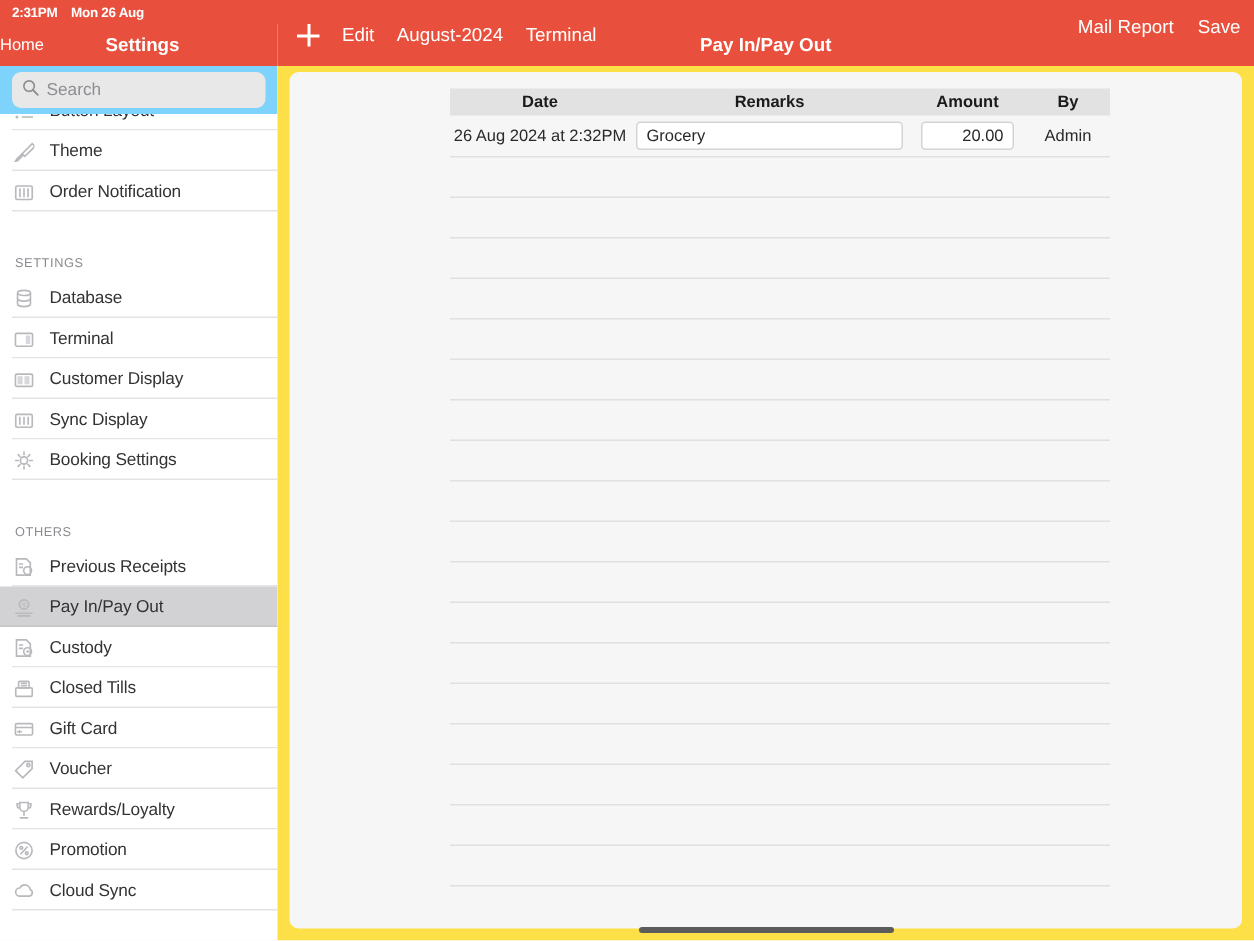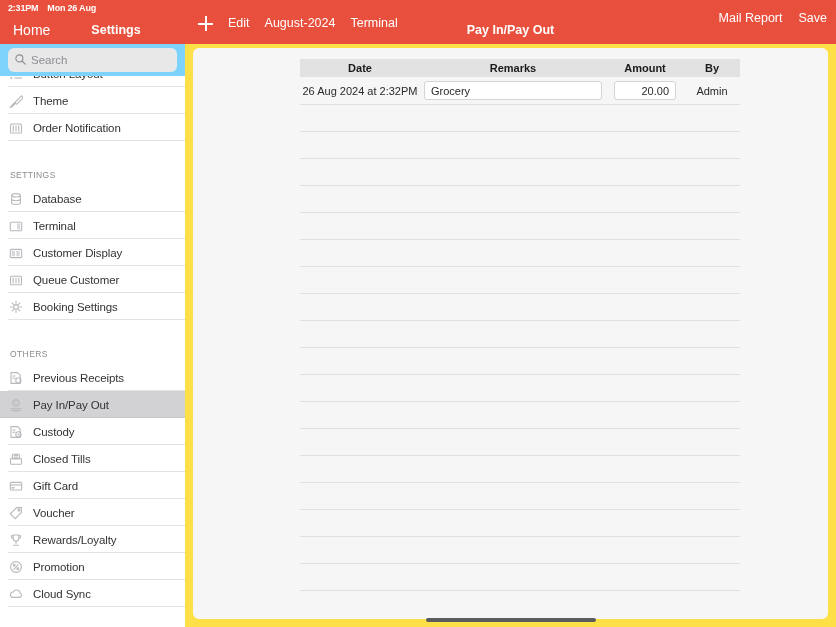--- a/index.html
+++ b/index.html
@@ -33,21 +33,21 @@
     width: 1.5px; height: 3px; background: #ffffff; border-radius: 0 1px 1px 0;
   }
   .batt i { position: absolute; left: 1px; top: 1px; bottom: 1px; right: 1px; background: #ffffff; border-radius: 1px; display: block; }
 
   
   .navleft {
     position: absolute; left: 0; top: 16px; width: 185px; height: 28px;
     background: #E8503D; color: #fff;
     display: flex; align-items: center;
   }
-  .navleft .home { font-size: 14px; margin-left: 13px; }
+  .navleft .home { font-size: 11px; }
   .navleft .title { font-size: 12.5px; font-weight: bold; margin-left: 41px; }
 
   .navright {
     position: absolute; left: 185px; top: 0; width: 651px; height: 44px;
     background: #E8503D; color: #fff;
   }
   .navright .row {
     position: absolute; left: 0; top: 16px; width: 651px; height: 28px;
     display: flex; align-items: flex-start;
   }
@@ -267,21 +267,21 @@
         </div>
         <div class="srow">
           <span class="sicon">
             <svg width="14" height="14" viewBox="0 0 14 14">
               <rect x="1.5" y="3.2" width="11" height="8.6" rx="1" stroke="#b9b9bd" stroke-width="1.1" fill="none"></rect>
               <line x1="4.2" y1="4.8" x2="4.2" y2="10.2" stroke="#b9b9bd" stroke-width="1.1" fill="none"></line>
               <line x1="7" y1="4.8" x2="7" y2="10.2" stroke="#b9b9bd" stroke-width="1.1" fill="none"></line>
               <line x1="9.8" y1="4.8" x2="9.8" y2="10.2" stroke="#b9b9bd" stroke-width="1.1" fill="none"></line>
             </svg>
           </span>
-          <span class="lbl">Queue Customer</span>
+          <span class="lbl">Sync Display</span>
         </div>
         <div class="srow">
           <span class="sicon">
             <svg width="14" height="14" viewBox="0 0 14 14">
               <circle cx="7" cy="7" r="2.4" stroke="#b9b9bd" stroke-width="1.1" fill="none"></circle>
               <path d="M7 1.4v1.8M7 10.8v1.8M1.4 7h1.8M10.8 7h1.8M3.1 3.1l1.3 1.3M9.6 9.6l1.3 1.3M10.9 3.1 9.6 4.4M4.4 9.6 3.1 10.9" stroke="#b9b9bd" stroke-width="1.1" fill="none" stroke-linecap="round"></path>
             </svg>
           </span>
           <span class="lbl">Booking Settings</span>
         </div>

